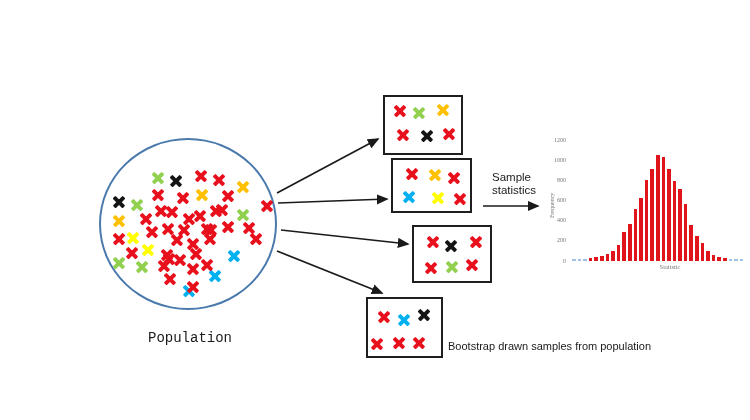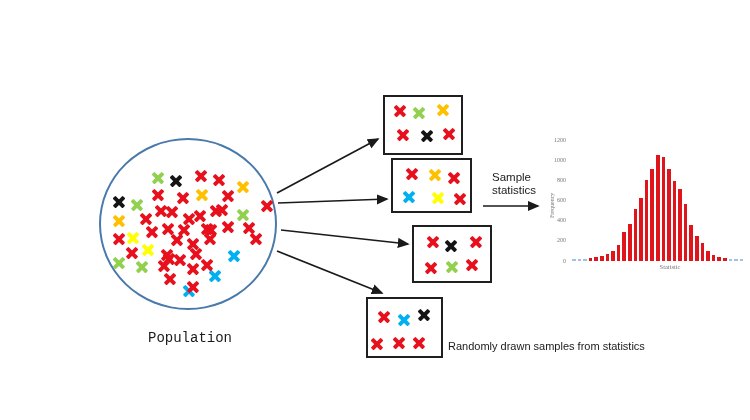--- a/index.html
+++ b/index.html
@@ -365,21 +365,21 @@
       <span class="xm" style="left: 25px; top: 38px; --c: #e8101c;">
         <i></i>
         <b></b>
       </span>
       <span class="xm" style="left: 45px; top: 38px; --c: #e8101c;">
         <i></i>
         <b></b>
       </span>
     </div>
 
-  <div class="caption">Randomly drawn samples from statistics</div>
+  <div class="caption">Bootstrap drawn samples from population</div>
 
   <div class="flow-label">Sample statistics</div>
 
   <div class="ylab">Frequency</div>
   <div class="xlab">Statistic</div>
   <div id="yticks">
       <div class="ytick" style="top: 257.5px;">0</div>
       <div class="ytick" style="top: 237.333px;">200</div>
       <div class="ytick" style="top: 217.167px;">400</div>
       <div class="ytick" style="top: 197px;">600</div>

